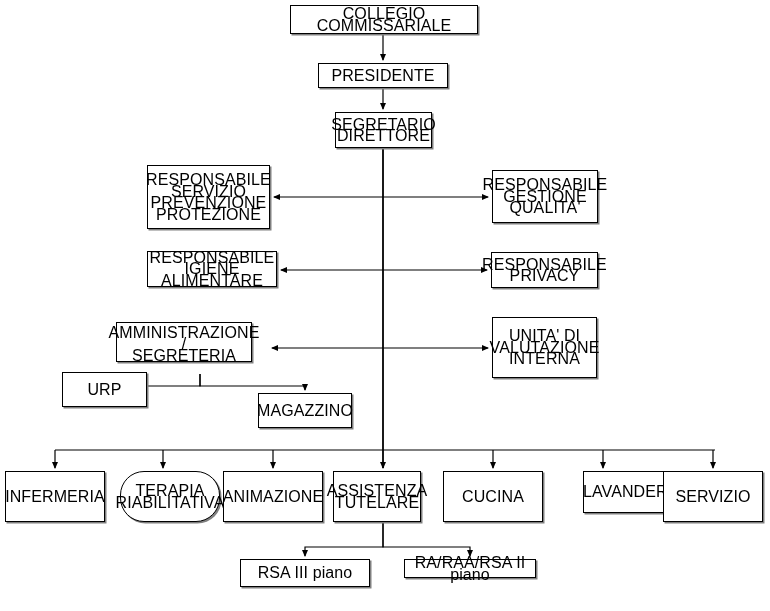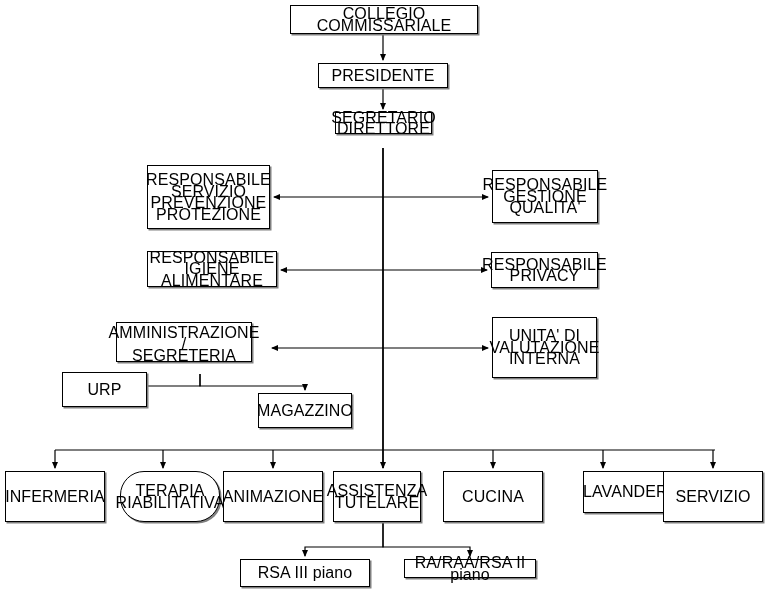--- a/index.html
+++ b/index.html
@@ -98,21 +98,21 @@
     </g>
   </svg>
 
   <div id="node-layer">
       <div class="node shadowed" style="left: 290px; top: 5px; width: 188px; height: 29px;">
         <span class="node-label">COLLEGIO COMMISSARIALE</span>
       </div>
       <div class="node shadowed" style="left: 318px; top: 63px; width: 130px; height: 25px;">
         <span class="node-label">PRESIDENTE</span>
       </div>
-      <div class="node shadowed" style="left: 335px; top: 112px; width: 97px; height: 22px;">
+      <div class="node shadowed" style="left: 335px; top: 112px; width: 97px; height: 36px;">
         <span class="node-label">SEGRETARIO
 DIRETTORE</span>
       </div>
       <div class="node shadowed" style="left: 147px; top: 165px; width: 123px; height: 64px;">
         <span class="node-label">RESPONSABILE
 SERVIZIO
 PREVENZIONE
 PROTEZIONE</span>
       </div>
       <div class="node shadowed" style="left: 492px; top: 170px; width: 106px; height: 53px;">

